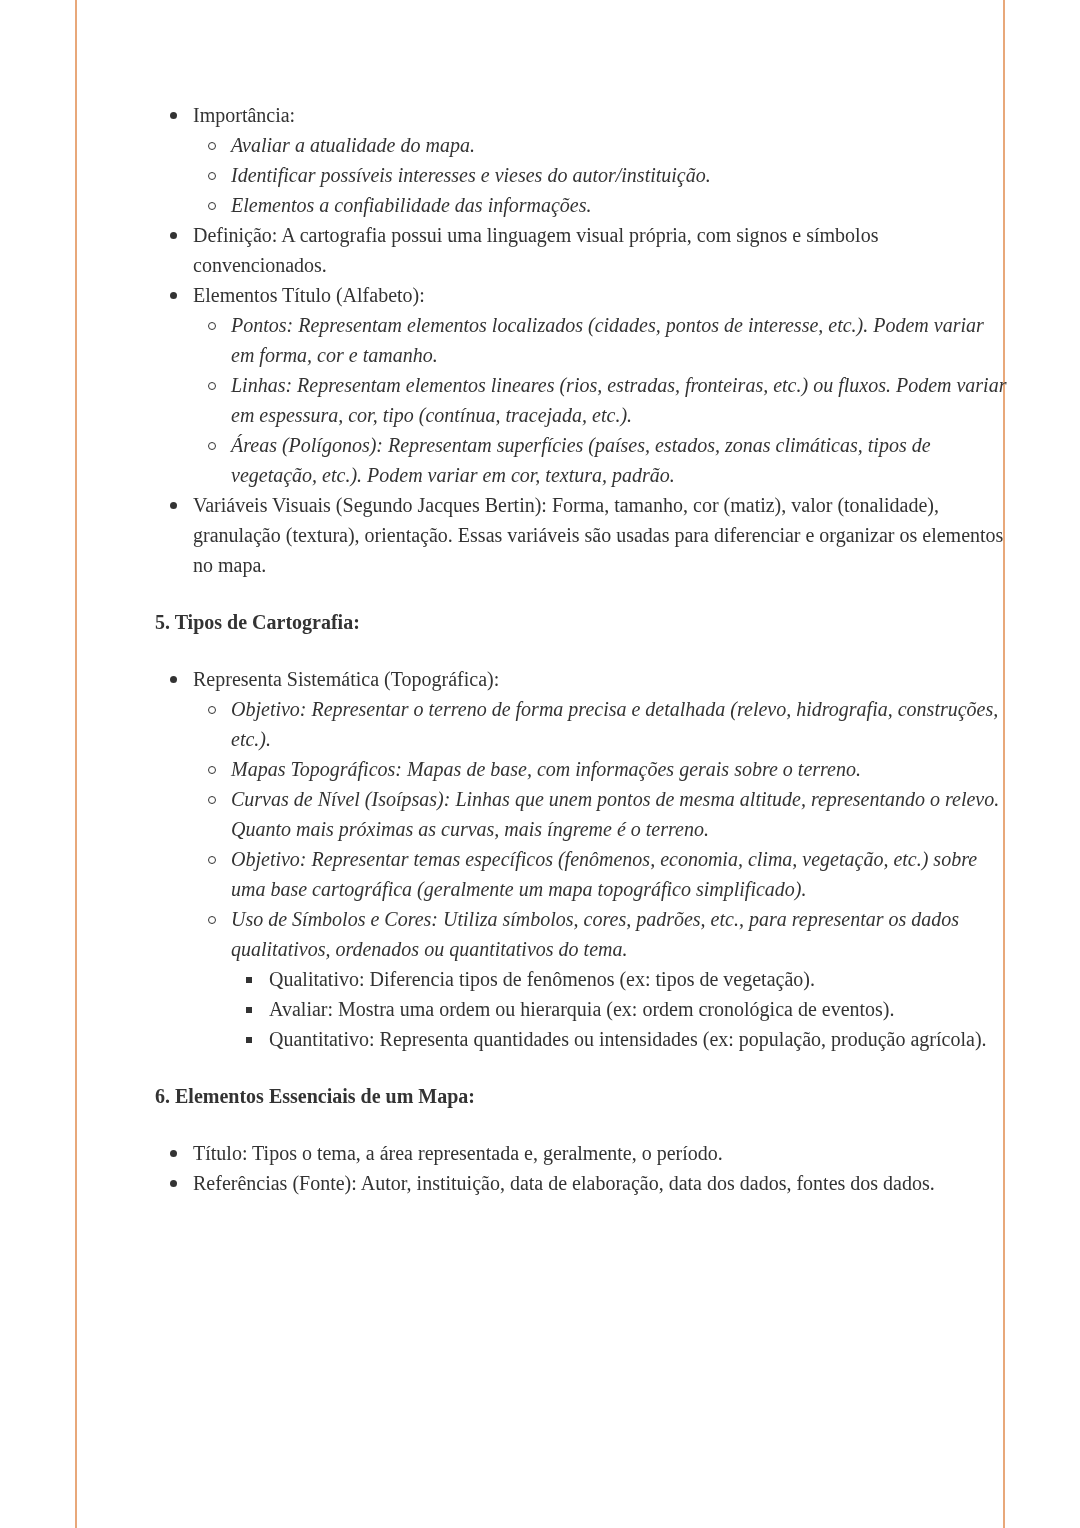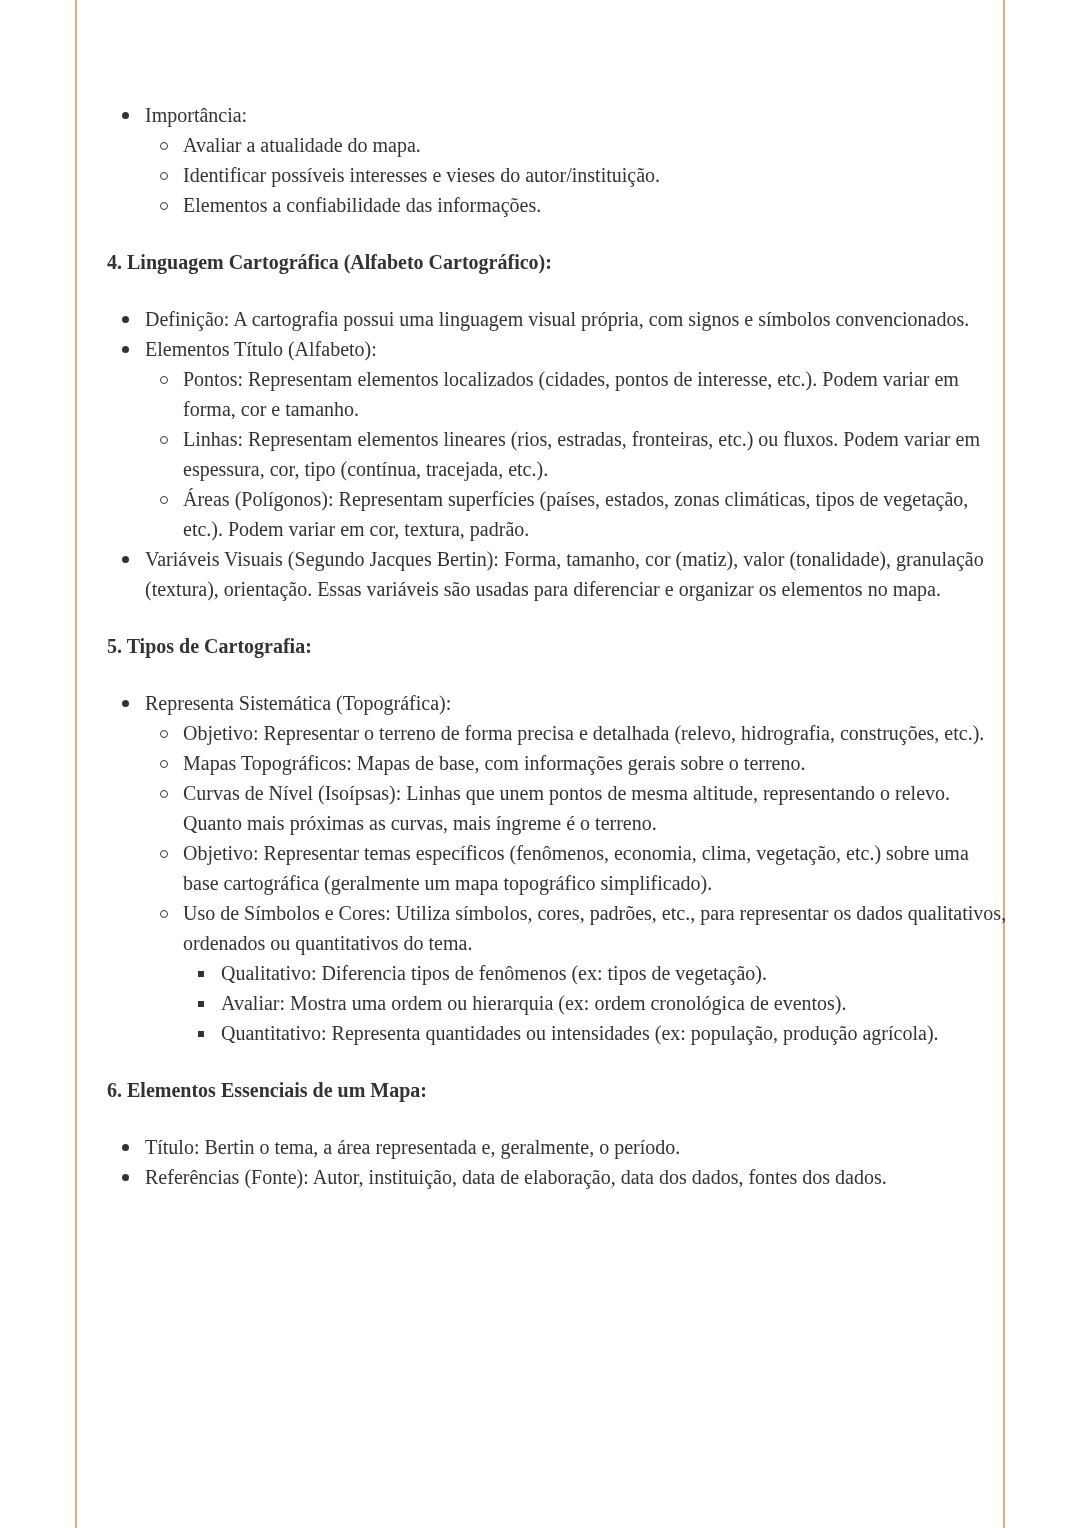--- a/index.html
+++ b/index.html
@@ -23,20 +23,21 @@
     background: #e8a87a;
   }
   .page-frame-line.left  { left: 75px; }
   .page-frame-line.right { right: 75px; }
 
   .content {
     position: relative;
     padding: 100px 72px 40px 107px;
     font-size: 20px;
     line-height: 30px;
+    margin-left: 48px;
   }
 
   .heading {
     font-weight: bold;
     font-size: 20px;
     line-height: 30px;
     margin: 27px 0;
   }
 
   .row { display: flex; }
@@ -63,21 +64,21 @@
     border-radius: 50%;
   }
   .marker.m-square::before {
     width: 6px; height: 6px;
     background: #333333;
     top: 13px;
   }
   .li-text { flex: 1 1 auto; }
 
   .ind1 { margin-left: 14px; }
-  .ind2 { margin-left: 52px; }
+  .ind2 { margin-left: 52px; font-style: italic; }
   .ind3 { margin-left: 90px; }
 </style>
 </head>
 <body>
 
 <div class="page-frame-line left"></div>
 <div class="page-frame-line right"></div>
 
 <div class="content">
 
@@ -91,21 +92,20 @@
   </div>
   <div class="row ind2">
     <span class="marker m-circle"></span>
     <span class="li-text">Identificar possíveis interesses e vieses do autor/instituição.</span>
   </div>
   <div class="row ind2">
     <span class="marker m-circle"></span>
     <span class="li-text">Elementos a confiabilidade das informações.</span>
   </div>
 
-  <div class="heading">4. Linguagem Cartográfica (Alfabeto Cartográfico):</div>
 
   <div class="row ind1">
     <span class="marker m-disc"></span>
     <span class="li-text">Definição: A cartografia possui uma linguagem visual própria, com signos e símbolos convencionados.</span>
   </div>
   <div class="row ind1">
     <span class="marker m-disc"></span>
     <span class="li-text">Elementos Título (Alfabeto):</span>
   </div>
   <div class="row ind2">
@@ -161,20 +161,20 @@
   </div>
   <div class="row ind3">
     <span class="marker m-square"></span>
     <span class="li-text">Quantitativo: Representa quantidades ou intensidades (ex: população, produção agrícola).</span>
   </div>
 
   <div class="heading">6. Elementos Essenciais de um Mapa:</div>
 
   <div class="row ind1">
     <span class="marker m-disc"></span>
-    <span class="li-text">Título: Bertin o tema, a área representada e, geralmente, o período.</span>
+    <span class="li-text">Título: Tipos o tema, a área representada e, geralmente, o período.</span>
   </div>
   <div class="row ind1">
     <span class="marker m-disc"></span>
     <span class="li-text">Referências (Fonte): Autor, instituição, data de elaboração, data dos dados, fontes dos dados.</span>
   </div>
 
 </div>
 
 </body></html>

